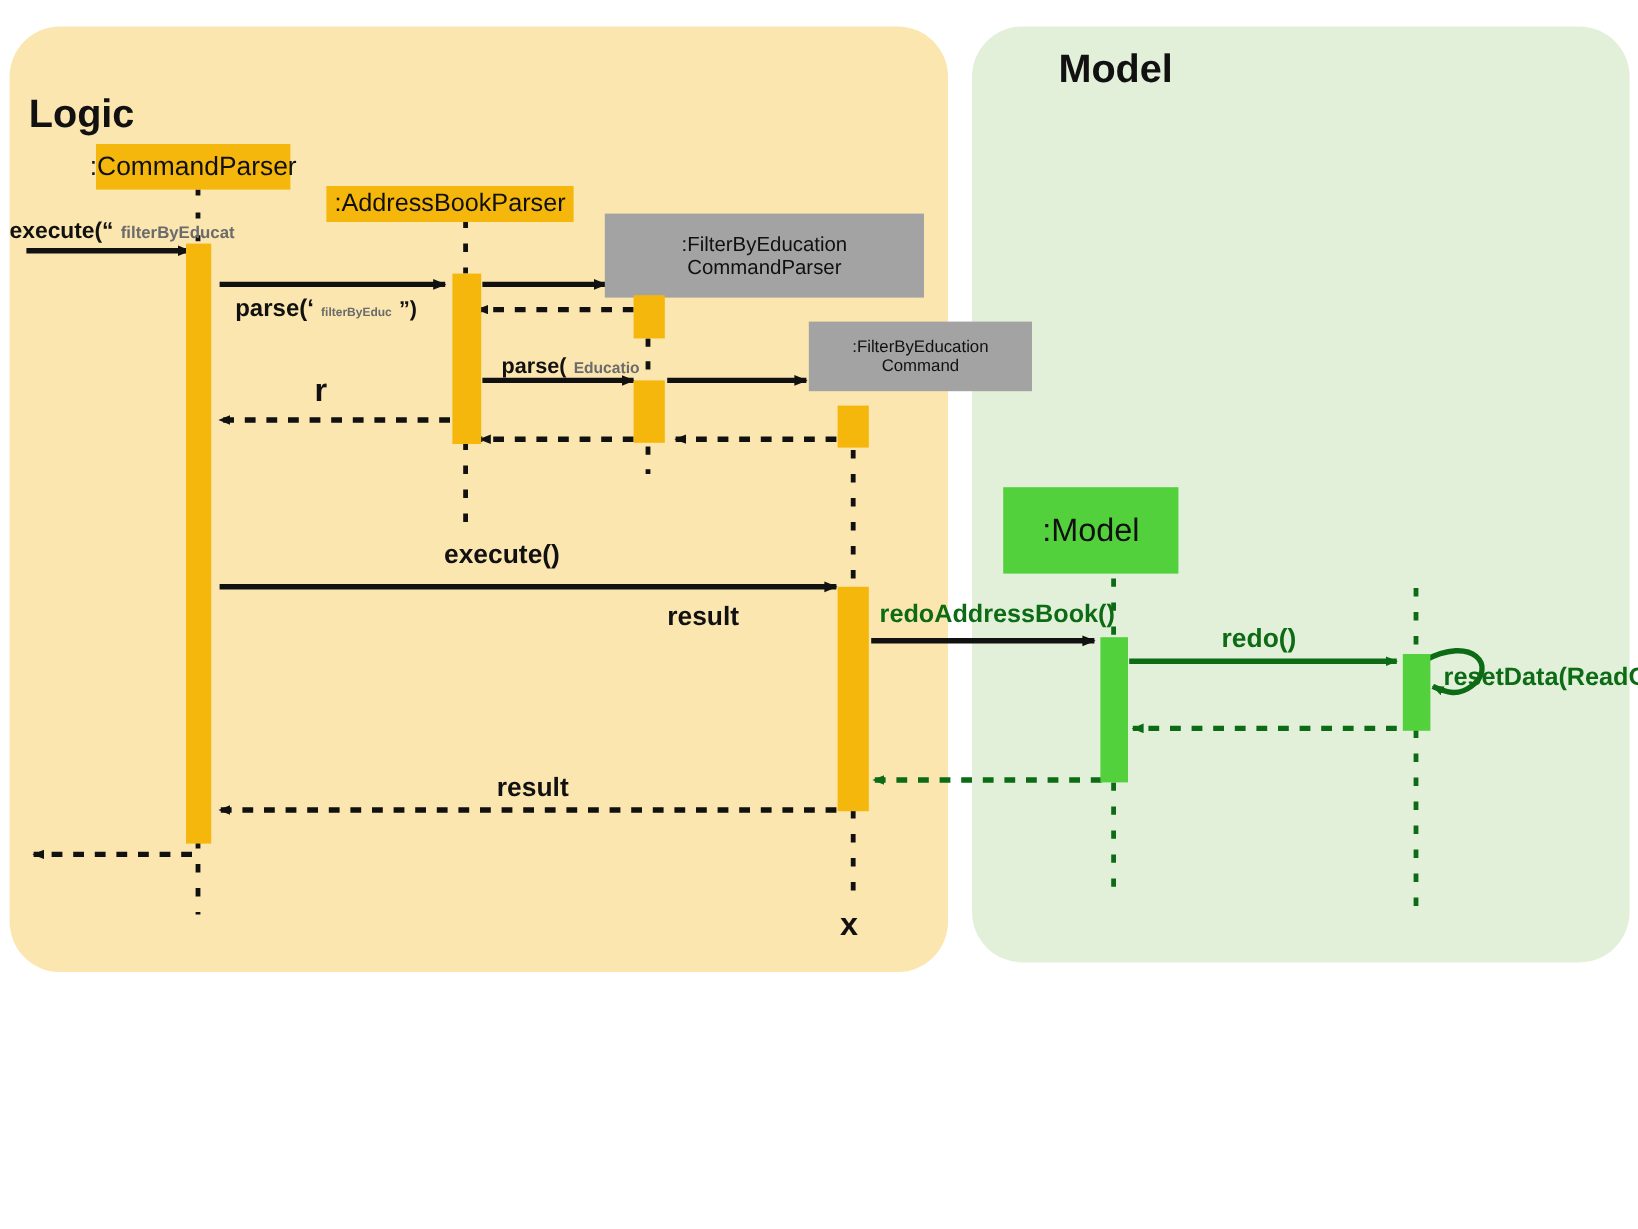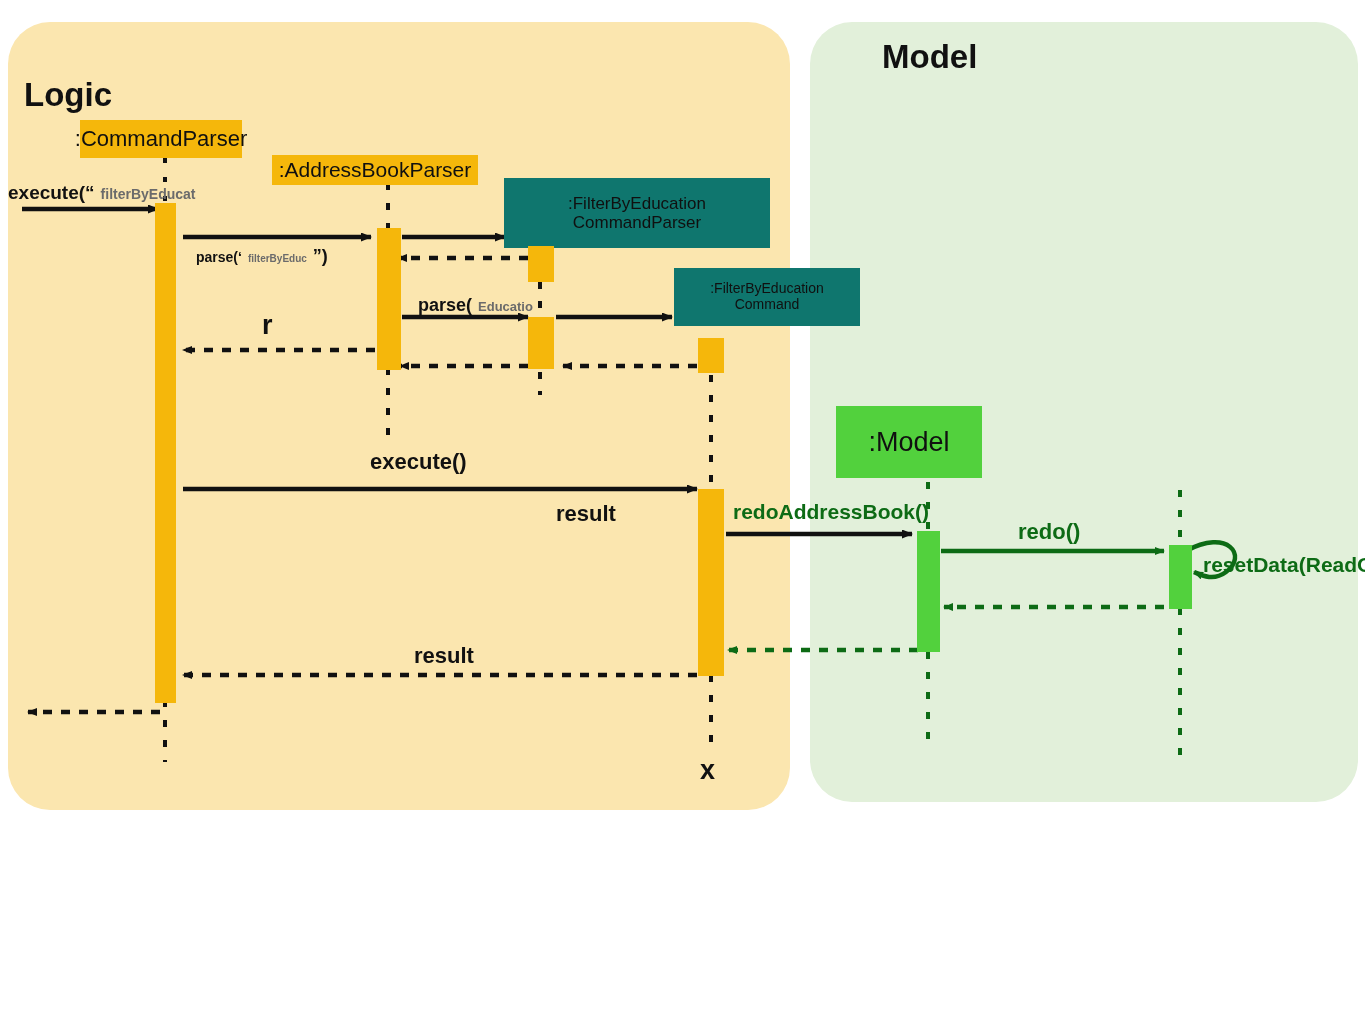--- a/index.html
+++ b/index.html
@@ -18,21 +18,21 @@
     position:absolute;font-weight:bold;color:#111111;
     font-size:33px;letter-spacing:0px;white-space:nowrap;
   }
 
   
   .pbox{
     position:absolute;display:flex;align-items:center;justify-content:center;
     text-align:center;line-height:1.12;color:#101010;white-space:pre-line;
   }
   .pbox-amber{background:#f5b70b;}
-  .pbox-amber-dk{background:#0f766e;}
+  .pbox-amber-dk{background:#a3a3a3;}
   .pbox-green{background:#52d13d;}
 
   
   .act{position:absolute;}
   .act-amber{background:#f5b70b;}
   .act-green{background:#52d13d;}
 
   
   .lbl{position:absolute;white-space:nowrap;line-height:1.15;}
   .lbl-bold{font-weight:bold;color:#111111;}
@@ -156,21 +156,21 @@
   <div class="act act-green" style="left:917px;top:531px;width:23px;height:121px;"></div>
 
   <div class="act act-green" style="left:1169px;top:545px;width:23px;height:64px;"></div>
 
   <div class="inline-row" style="left:8px;top:182px;">
     <span class="lbl-bold" style="font-size:19px;">execute(“</span>
     <span class="lbl-grey" style="font-size:14px;">filterByEducat</span>
   </div>
 
   <div class="inline-row" style="left:196px;top:246px;">
-    <span class="lbl-bold" style="font-size:14px;">parse(‘</span>
+    <span class="lbl-bold" style="font-size:20px;">parse(‘</span>
     <span class="lbl-grey" style="font-size:10px;">filterByEduc</span>
     <span class="lbl-bold" style="font-size:18px;">”)</span>
   </div>
 
   <div class="inline-row" style="left:418px;top:295px;">
     <span class="lbl-bold" style="font-size:18px;">parse(</span>
     <span class="lbl-grey" style="font-size:13px;">Educatio</span>
   </div>
 
   <div class="lbl lbl-bold" style="left:262px;top:310px;font-size:27px;">r</div>

